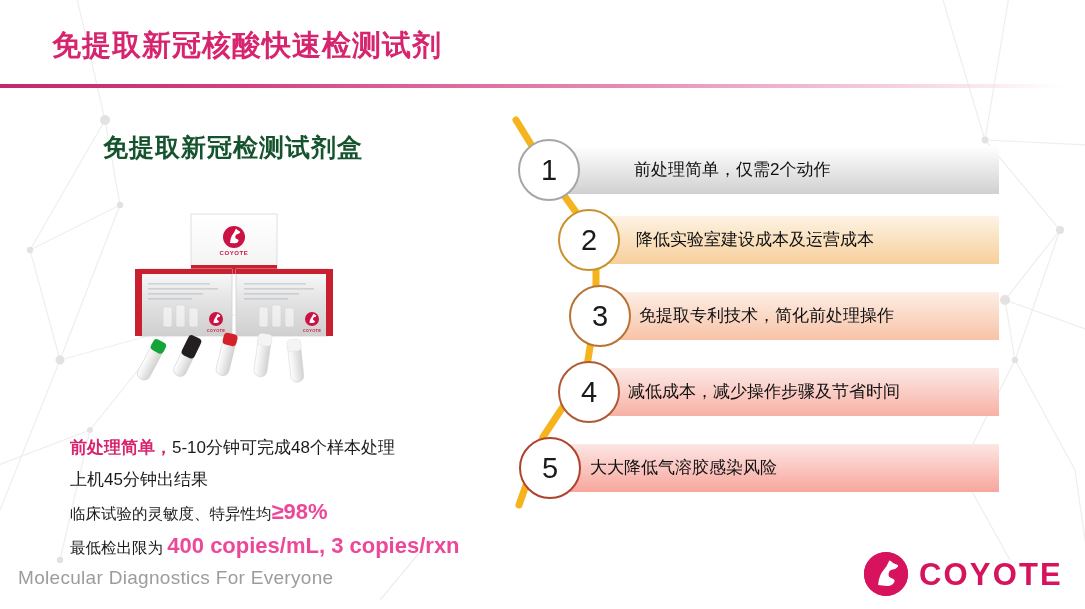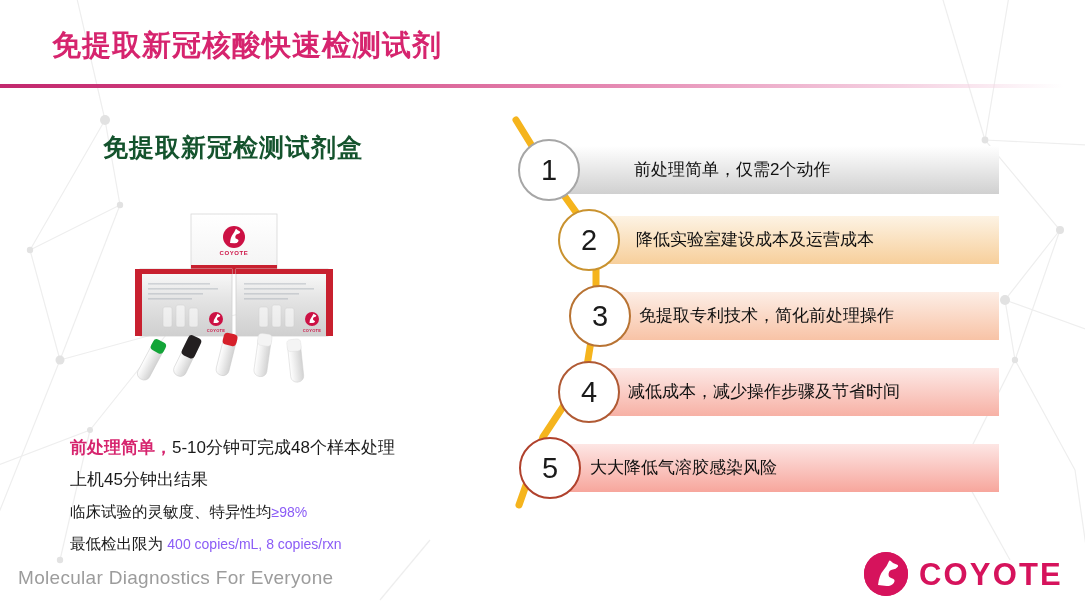--- a/index.html
+++ b/index.html
@@ -66,21 +66,21 @@
     z-index:5;
   }
   .left-text .line{
     font-size:17px;
     color:#1a1a1a;
     line-height:32px;
     white-space:nowrap;
   }
   .left-text .line.small{ font-size:15.5px; }
   .em-pink{ color:#d6246e;font-weight:bold; }
-  .em-pink-lg{ color:#8b5cf6;font-weight:normal;font-size:14px; }
+  .em-pink-lg{ color:#ec4899;font-weight:bold;font-size:22px; }
 
   
   .footer-tagline{
     position:absolute;
     left:18px;top:567px;
     font-size:19px;
     color:#9c9c9c;
     letter-spacing:.3px;
     white-space:nowrap;
     z-index:5;
@@ -278,21 +278,21 @@
     <div class="line">
       <span class="em-pink">前处理简单，</span><span>5-10分钟可完成48个样本处理</span>
     </div>
     <div class="line">
       <span>上机45分钟出结果</span>
     </div>
     <div class="line small">
       <span>临床试验的灵敏度、特异性均</span><span class="em-pink-lg">≥98%</span>
     </div>
     <div class="line small">
-      <span>最低检出限为 </span><span class="em-pink-lg">400 copies/mL, 8 copies/rxn</span>
+      <span>最低检出限为 </span><span class="em-pink-lg">400 copies/mL, 3 copies/rxn</span>
     </div>
   </div>
 
   <svg class="steps" viewBox="0 0 1085 609">
     <polyline points="516,120 553,180 596,240 596,310 586,372 543,437 519,505" fill="none" stroke="#f5b41d" stroke-width="7" stroke-linecap="round" stroke-linejoin="round"></polyline>
   </svg>
 
   <div>
 
     <div class="step-bar" style="left: 566px; top: 146px; width: 433px; background: linear-gradient(rgb(255, 255, 255) 0%, rgb(208, 208, 208) 100%);"></div>

